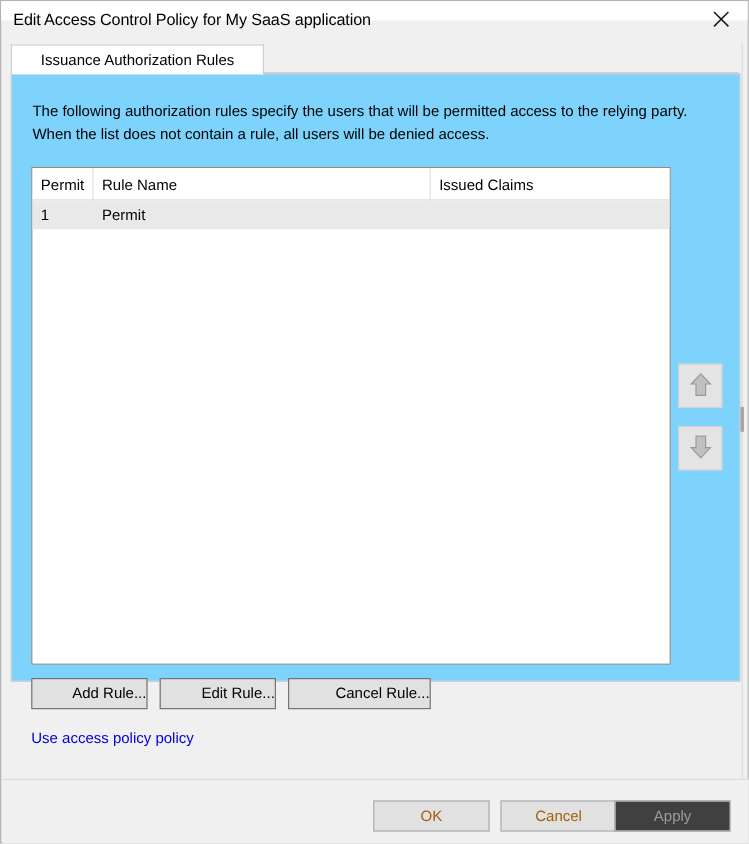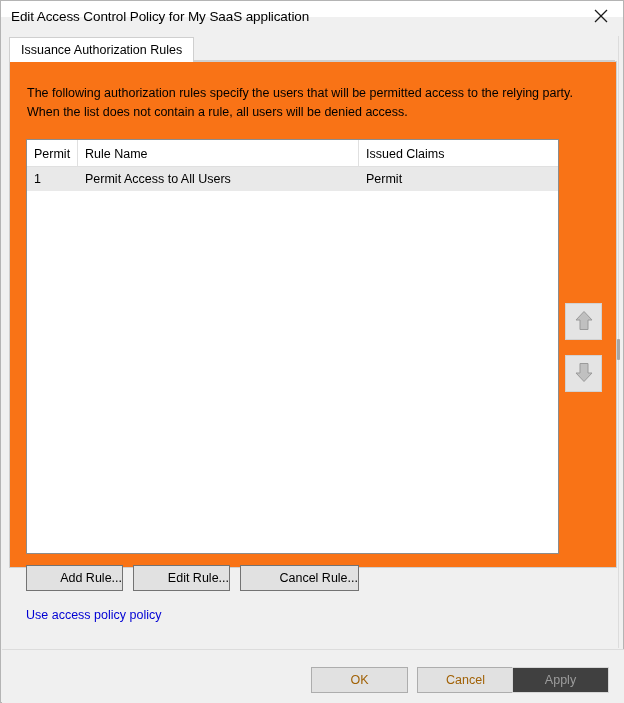--- a/index.html
+++ b/index.html
@@ -67,21 +67,21 @@
     top: 34px;
     width: 620px;
     height: 27px;
     background: #f0f0f0;
   }
   .tab {
     position: absolute;
     left: 7px;
     top: 2px;
     height: 25px;
-    padding: 0 11px;
+    padding: 0 24px;
     background: #ffffff;
     border: 1px solid #cfcfcf;
     border-bottom: none;
     box-sizing: border-box;
     display: flex;
     align-items: center;
     font-size: 12.5px;
     color: #000;
     white-space: nowrap;
     z-index: 3;
@@ -95,21 +95,21 @@
     background: #cfcfcf;
   }
 
   
   .panel {
     position: absolute;
     left: 8px;
     top: 60px;
     width: 608px;
     height: 507px;
-    background: #f97316;
+    background: #7dd3fc;
     border: 1px solid #cfcfcf;
     box-sizing: border-box;
   }
 
   .desc {
     position: absolute;
     left: 17px;
     top: 22px;
     width: 575px;
     font-size: 12.5px;
@@ -300,21 +300,20 @@
     <div class="desc">The following authorization rules specify the users that will be permitted access to the relying party. When the list does not contain a rule, all users will be denied access.</div>
 
     <div class="listview">
       <div class="lv-header">
         <div class="lv-th col-order">Permit</div>
         <div class="lv-th col-rule">Rule Name</div>
         <div class="lv-th col-claims">Issued Claims</div>
       </div>
       <div class="lv-row">
         <div class="lv-td col-order">1</div>
-        <div class="lv-td col-rule">Permit Access to All Users</div>
         <div class="lv-td col-claims">Permit</div>
       </div>
     </div>
 
     <div class="btn btn-add">
       <span>Add Rule...</span>
     </div>
     <div class="btn btn-edit">
       <span>Edit Rule...</span>
     </div>

